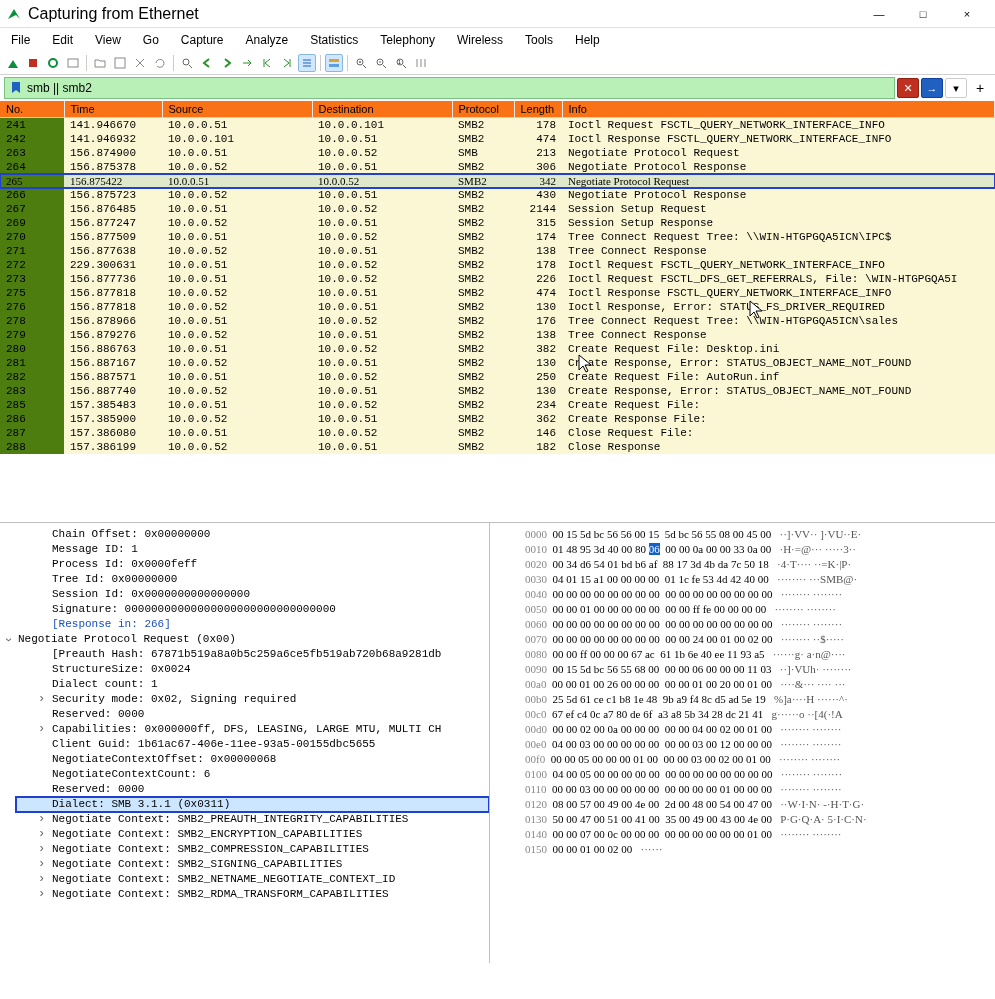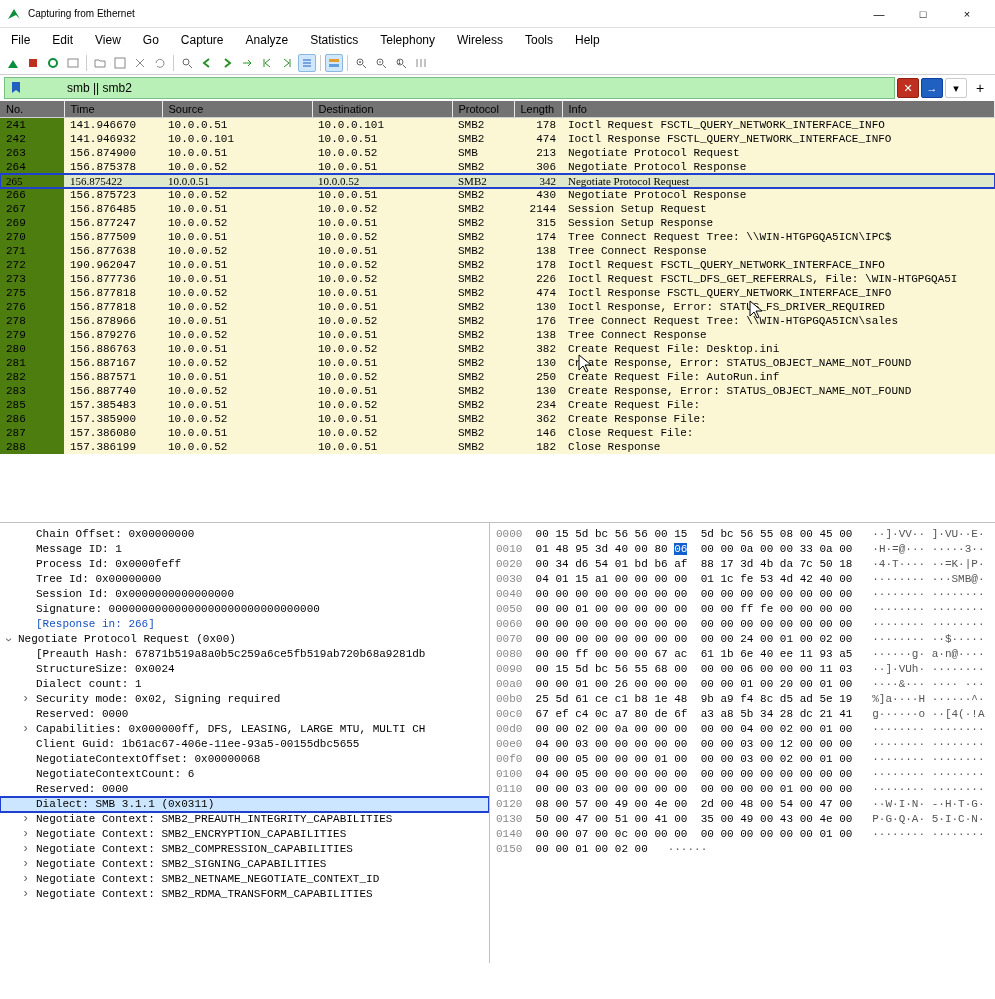--- a/index.html
+++ b/index.html
@@ -1,51 +1,51 @@
 <!DOCTYPE html>
 <html><head>
 <meta charset="utf-8">
 <style>
 * { box-sizing: border-box; }
 body { margin:0; font-family:"Segoe UI",Tahoma,sans-serif; font-size:11px; background:#fff; color:#000; overflow:hidden; width:995px; height:999px; }
 .title-bar { display:flex; align-items:center; height:28px; padding:0 6px; border-bottom:1px solid #e0e0e0; }
 .title-bar .icon { width:16px; height:16px; margin-right:6px; }
-.title-bar .txt { flex:1; font-size:10px; }
+.title-bar .txt { flex:1; font-size:16px; }
 .winbtns { display:flex; gap:0; }
 .winbtn { width:44px; height:28px; display:flex; align-items:center; justify-content:center; }
 .menubar { display:flex; gap:8px; padding:2px 4px; font-size:12px; }
 .menubar span { padding:3px 7px; cursor:default; }
 .toolbar { display:flex; align-items:center; gap:2px; padding:2px 4px; border-bottom:1px solid #d0d0d0; }
 .toolbar .tb { width:18px; height:18px; display:flex; align-items:center; justify-content:center; border:1px solid transparent; border-radius:2px; }
 .toolbar .sep { width:1px; height:16px; background:#ccc; margin:0 2px; }
 .filterbar { display:flex; align-items:center; padding:2px 4px; gap:2px; }
-.filterbar .fi { flex:1; background:#b8f0b8; border:1px solid #7ac080; padding:2px 4px; font-size:12px; display:flex; align-items:center;gap:40px; }
+.filterbar .fi { flex:1; background:#b8f0b8; border:1px solid #7ac080; padding:2px 4px; font-size:12px; display:flex; align-items:center; }
 .filterbar .fi input { flex:1; border:none; background:transparent; outline:none; font-size:12px; font-family:inherit; }
 .filterbar .bm { width:16px; height:16px; }
 .fbtn { width:22px; height:20px; display:flex; align-items:center; justify-content:center; border:1px solid #999; border-radius:2px; }
 .grid-wrap { height:422px; overflow:auto; border-bottom:1px solid #c0c0c0; position:relative; }
 table.pkt { width:100%; border-collapse:collapse; font-family:Consolas,"Courier New",monospace; font-size:11px; table-layout:fixed; }
-table.pkt th { text-align:left; padding:2px 6px; font-weight:normal; background:#737373; border-right:1px solid #e8e8e8; border-bottom:1px solid #d0d0d0; font-family:"Segoe UI",sans-serif; position:sticky; top:0; z-index:2; }
+table.pkt th { text-align:left; padding:2px 6px; font-weight:normal; background:#f97316; border-right:1px solid #e8e8e8; border-bottom:1px solid #d0d0d0; font-family:"Segoe UI",sans-serif; position:sticky; top:0; z-index:2; }
 table.pkt td { padding:1px 6px; white-space:nowrap; overflow:hidden; }
 table.pkt tr.r { background:#fbf7d5; }
 table.pkt tr.r td.no { background:#4d7c0f; }
 table.pkt tr.sel { background:#dfe8cb;font-family:Liberation Serif, serif; }
 .boxrow { outline:2px solid #2040d0; outline-offset:-1px; }
 .col-no{width:64px} .col-tm{width:98px} .col-src{width:150px} .col-dst{width:140px} .col-pr{width:62px} .col-ln{width:48px;text-align:right;padding-right:8px}
 .col-ln-td{text-align:right;padding-right:8px}
 .panes { display:flex; height:440px; }
 .tree { width:490px; overflow:auto; font-family:Consolas,"Courier New",monospace; font-size:11px; padding:4px 0; border-right:1px solid #c0c0c0; }
 .tree .ln { padding:0 2px 0 18px; white-space:nowrap; line-height:15px; position:relative; }
-.tree .ln.ind1 { padding-left:36px; }
+.tree .ln.ind1 { padding-left:36px;margin-left:16px; }
 .tree .exp::before { content:"›"; position:absolute; left:4px; color:#666; transform:rotate(0deg); font-size:12px; }
 .tree .exp.open::before { transform:rotate(90deg); }
 .tree .ind1.exp::before { left:22px; }
 .tree .hl { background:#cde6ff; outline:2px solid #2040d0; outline-offset:-1px; }
 .tree .link { color:#1a50c0; }
-.hex { flex:1; overflow:auto; font-family:Liberation Mono, monospace; font-size:11px; padding:4px 6px; }
+.hex { flex:1; overflow:auto; font-family:Liberation Serif, serif; font-size:11px; padding:4px 6px;margin-left:29px; }
 .hex .hln { white-space:pre; line-height:15px; }
 .hex .off { color:#888; }
 .hex .asc { color:#555; }
 .hex .hlb { background:#1060d0; color:#fff; }
 .cursor { position:absolute; width:18px; height:22px; pointer-events:none; z-index:50; }
 </style>
 </head>
 <body>
 
 <div class="title-bar">
@@ -307,21 +307,21 @@
           <td class="col-no no">271</td>
           <td class="col-tm">156.877638</td>
           <td class="col-src">10.0.0.52</td>
           <td class="col-dst">10.0.0.51</td>
           <td class="col-pr">SMB2</td>
           <td class="col-ln-td">138</td>
           <td class="">Tree Connect Response</td>
         </tr>
         <tr class="r">
           <td class="col-no no">272</td>
-          <td class="col-tm">190.962047</td>
+          <td class="col-tm">229.300631</td>
           <td class="col-src">10.0.0.51</td>
           <td class="col-dst">10.0.0.52</td>
           <td class="col-pr">SMB2</td>
           <td class="col-ln-td">178</td>
           <td class="">Ioctl Request FSCTL_QUERY_NETWORK_INTERFACE_INFO</td>
         </tr>
         <tr class="r">
           <td class="col-no no">273</td>
           <td class="col-tm">156.877736</td>
           <td class="col-src">10.0.0.51</td>

